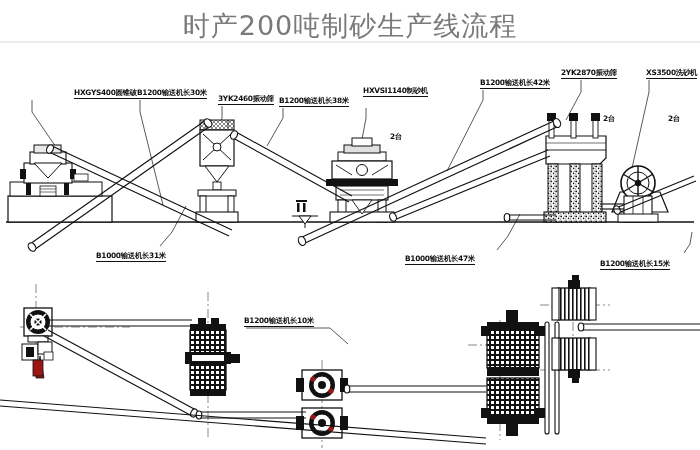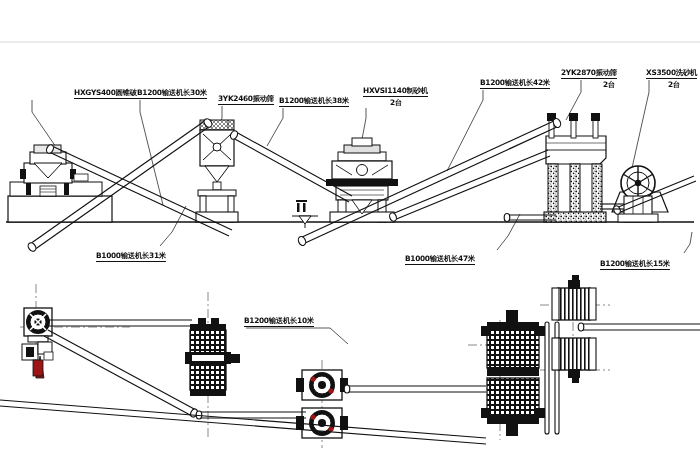--- a/index.html
+++ b/index.html
@@ -26,21 +26,21 @@
     white-space:nowrap;
     font-weight:bold;
     letter-spacing:-0.3px;
     line-height:10px;
     transform-origin:left top;
   }
   .lbl.u{border-bottom:1px solid #111;padding-bottom:0px;}
   .sub{
     position:absolute;font-size:7.4px;color:#111;font-weight:bold;
     font-family:"DejaVu Sans","Liberation Sans",sans-serif;
-    white-space:nowrap;letter-spacing:-0.3px;
+    white-space:nowrap;letter-spacing:-0.3px;margin-top:34px;
   }
 </style>
 </head>
 <body>
 
 <div id="stage">
 
   <svg width="700" height="450" viewBox="0 0 700 450">
     <defs>
       <pattern id="agg" width="5" height="5" patternUnits="userSpaceOnUse">
@@ -330,20 +330,21 @@
       <path d="M580 330 L700 330"></path>
       <ellipse cx="581" cy="327" rx="2.8" ry="4" fill="#fff"></ellipse>
     </g>
 
     <g stroke="#111" stroke-width="0.7" fill="none">
       <path d="M246 328 L330 328 L348 344"></path>
     </g>
 
   </svg>
 
+  <div class="title">时产200吨制砂生产线流程</div>
 
   <div class="lbl u" style="left:30px;  top:88px;margin-left:44px;">HXGYS400圆锥破</div>
   <div class="lbl u" style="left:137px; top:88px;">B1200输送机长30米</div>
   <div class="lbl u" style="left:218px; top:94px;">3YK2460振动筛</div>
   <div class="lbl u" style="left:279px; top:96px;">B1200输送机长38米</div>
   <div class="lbl u" style="left:363px; top:86px;text-align:center;">HXVSI1140制砂机</div>
   <div class="sub" style="left:390px; top:98px;">2台</div>
   <div class="lbl u" style="left:480px; top:78px;">B1200输送机长42米</div>
   <div class="lbl u" style="left:561px; top:68px;">2YK2870振动筛</div>
   <div class="sub" style="left:603px; top:80px;">2台</div>

